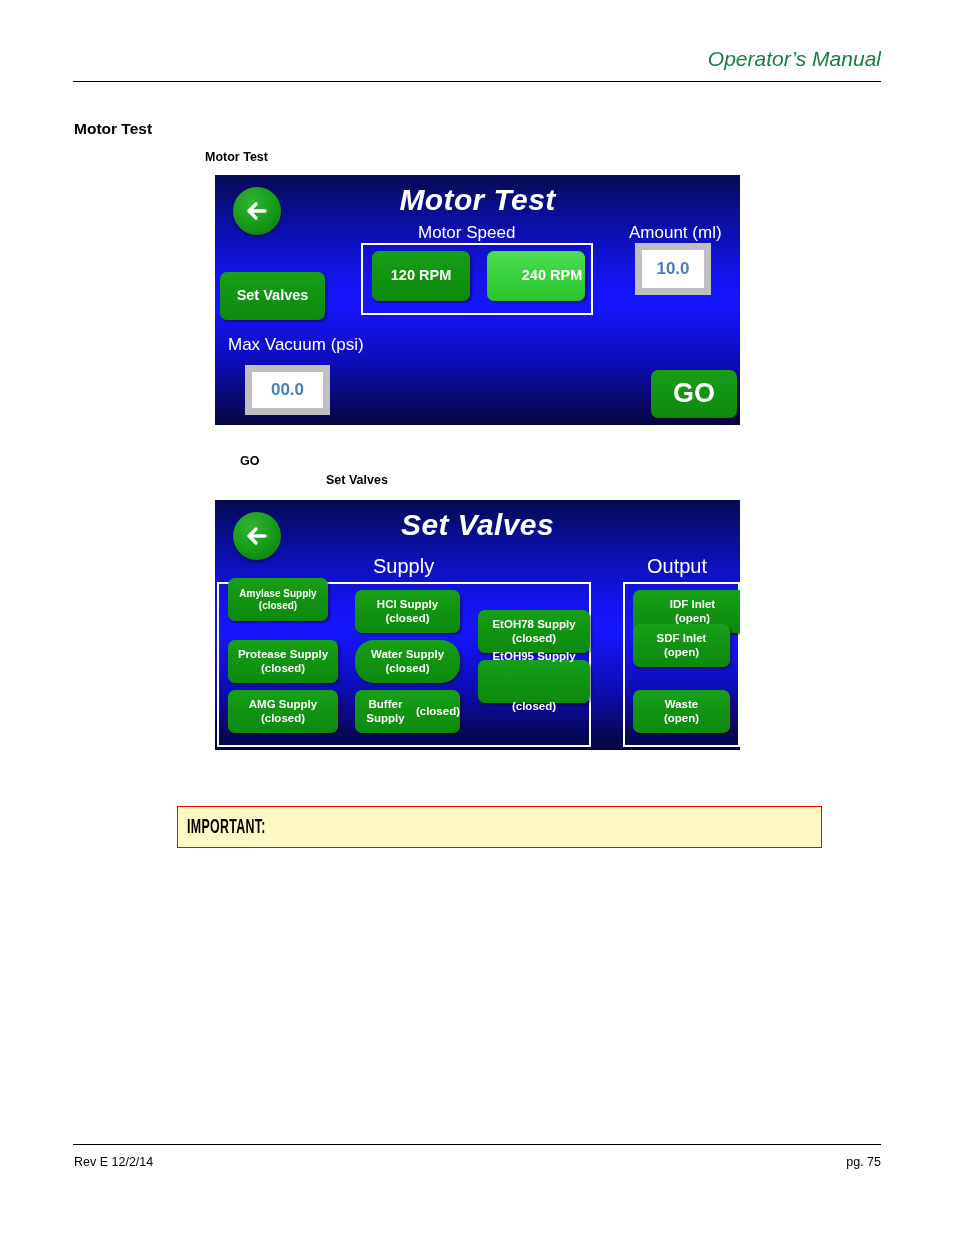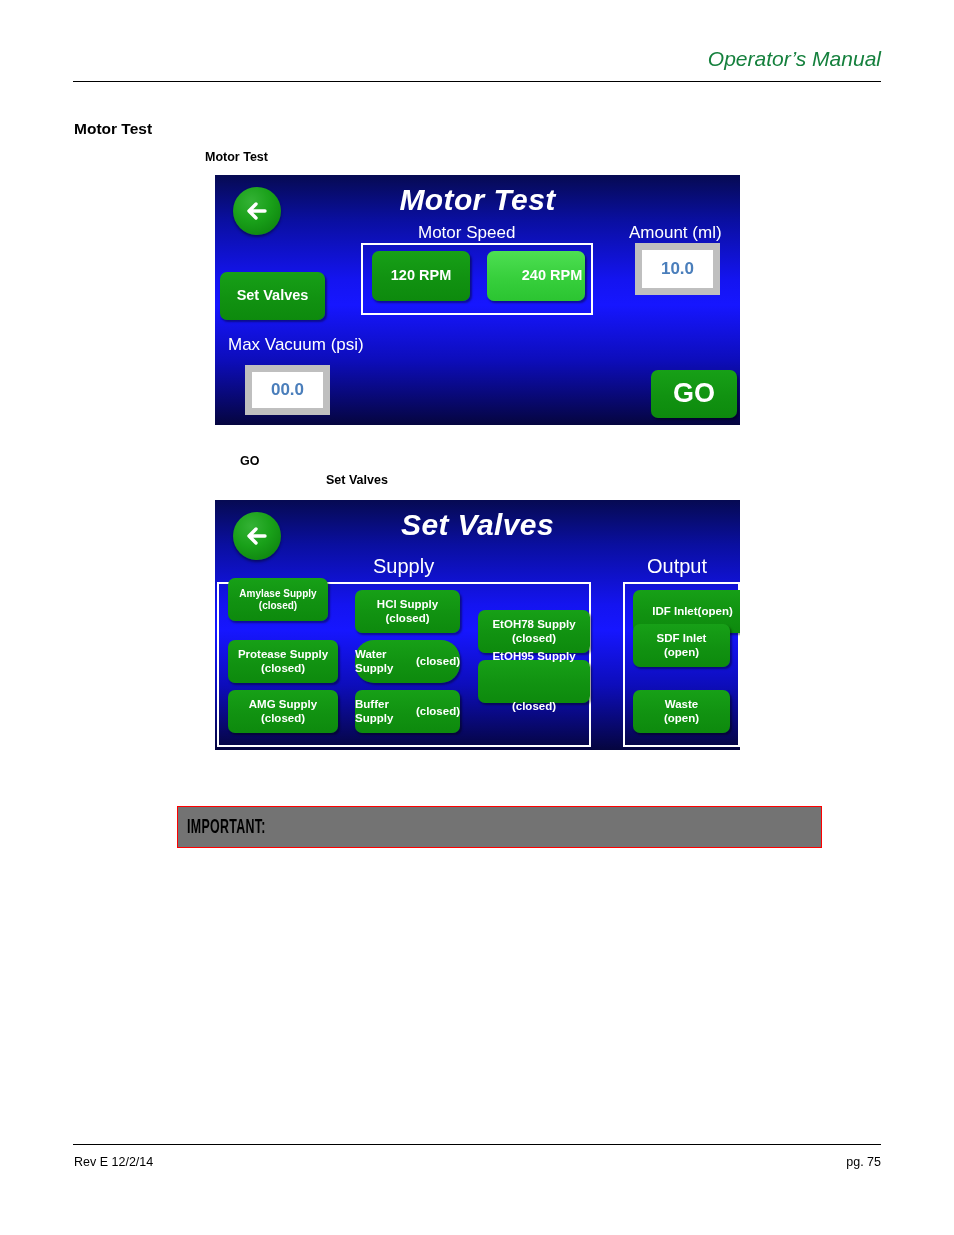--- a/index.html
+++ b/index.html
@@ -132,21 +132,21 @@
   .gbtn {
     position: absolute;
     border-radius: 7px;
     background: linear-gradient(to bottom, #17a017 0%, #119211 55%, #0d8a0d 100%);
     box-shadow: 1.5px 2px 2px rgba(0,0,0,0.40);
     color: #ffffff;
     font-weight: bold;
     display: flex;
     align-items: center;
     justify-content: center;
-    text-align: left;
+    text-align: center;
     line-height: 1.18;
     box-sizing: border-box;
   }
   .gbtn.sel {
     background: linear-gradient(to bottom, #4ddf52 0%, #37cf3c 55%, #2bc431 100%);
     padding-left: 32px;
   }
 
   
   .vfield {
@@ -168,21 +168,21 @@
     box-sizing: border-box;
   }
 
   
   .important-box {
     position: absolute;
     left: 177px;
     top: 806px;
     width: 645px;
     height: 42px;
-    background: #737373;
+    background: #fef9c3;
     border: 1.6px solid #ff0000;
     box-sizing: border-box;
   }
   .important-text {
     position: absolute;
     left: 9px;
     top: 8px;
     font-size: 20px;
     font-weight: bold;
     color: #000000;
@@ -239,21 +239,21 @@
   <div class="lbl" style="left:203px; top:48px; font-size:17px;">Motor Speed</div>
 
   <div class="lbl" style="left:414px; top:48px; font-size:17px;">Amount (ml)</div>
 
   <div class="group-box" style="left:146px; top:68px; width:232px; height:72px;"></div>
 
   <div class="gbtn" style="left:157px; top:76px; width:98px; height:50px; font-size:14.5px;">120 RPM</div>
 
   <div class="gbtn sel" style="left:272px; top:76px; width:98px; height:50px; font-size:14.5px;">240 RPM</div>
 
-  <div class="vfield" style="left:420px; top:68px; width:85px; height:52px; font-size:17px;">10.0</div>
+  <div class="vfield" style="left:420px; top:68px; width:76px; height:52px; font-size:17px;">10.0</div>
 
   <div class="gbtn" style="left:5px; top:97px; width:105px; height:48px; font-size:14.5px;">Set Valves</div>
 
   <div class="lbl" style="left:13px; top:160px; font-size:17px;">Max Vacuum (psi)</div>
 
   <div class="vfield" style="left:30px; top:190px; width:85px; height:50px; font-size:17px;">00.0</div>
 
 
   <div class="gbtn" style="left:436px; top:195px; width:86px; height:48px; font-size:27px;">GO</div>
 </div>
@@ -289,39 +289,39 @@
   </div>
   <div class="gbtn" style="left:13px; top:190px; width:110px; height:43px; font-size:11.5px; flex-direction:column;">
     <span>AMG Supply</span>
     <span>(closed)</span>
   </div>
 
   <div class="gbtn" style="left:140px; top:90px; width:105px; height:43px; font-size:11.5px; flex-direction:column;">
     <span>HCl Supply</span>
     <span>(closed)</span>
   </div>
-  <div class="gbtn" style="left:140px; top:140px; width:105px; height:43px; font-size:11.5px; flex-direction:row;border-radius:19px;">
+  <div class="gbtn" style="left:140px; top:140px; width:105px; height:43px; font-size:11.5px; flex-direction:column;border-radius:19px;">
     <span>Water Supply</span>
     <span>(closed)</span>
   </div>
   <div class="gbtn" style="left:140px; top:190px; width:105px; height:43px; font-size:11.5px; flex-direction:row;">
     <span>Buffer Supply</span>
     <span>(closed)</span>
   </div>
 
   <div class="gbtn" style="left:263px; top:110px; width:112px; height:43px; font-size:11.5px; flex-direction:column;">
     <span>EtOH78 Supply</span>
     <span>(closed)</span>
   </div>
   <div class="gbtn" style="left:263px; top:160px; width:112px; height:43px; font-size:11.5px; flex-direction:column;gap:36px;">
     <span>EtOH95 Supply</span>
     <span>(closed)</span>
   </div>
 
-  <div class="gbtn" style="left:418px; top:90px; width:119px; height:43px; font-size:11.5px; flex-direction:row;">
+  <div class="gbtn" style="left:418px; top:90px; width:119px; height:43px; font-size:11.5px; flex-direction:column;">
     <span>IDF Inlet</span>
     <span>(open)</span>
   </div>
   <div class="gbtn" style="left:418px; top:124px; width:97px; height:43px; font-size:11.5px; flex-direction:column;">
     <span>SDF Inlet</span>
     <span>(open)</span>
   </div>
   <div class="gbtn" style="left:418px; top:190px; width:97px; height:43px; font-size:11.5px; flex-direction:column;">
     <span>Waste</span>
     <span>(open)</span>

